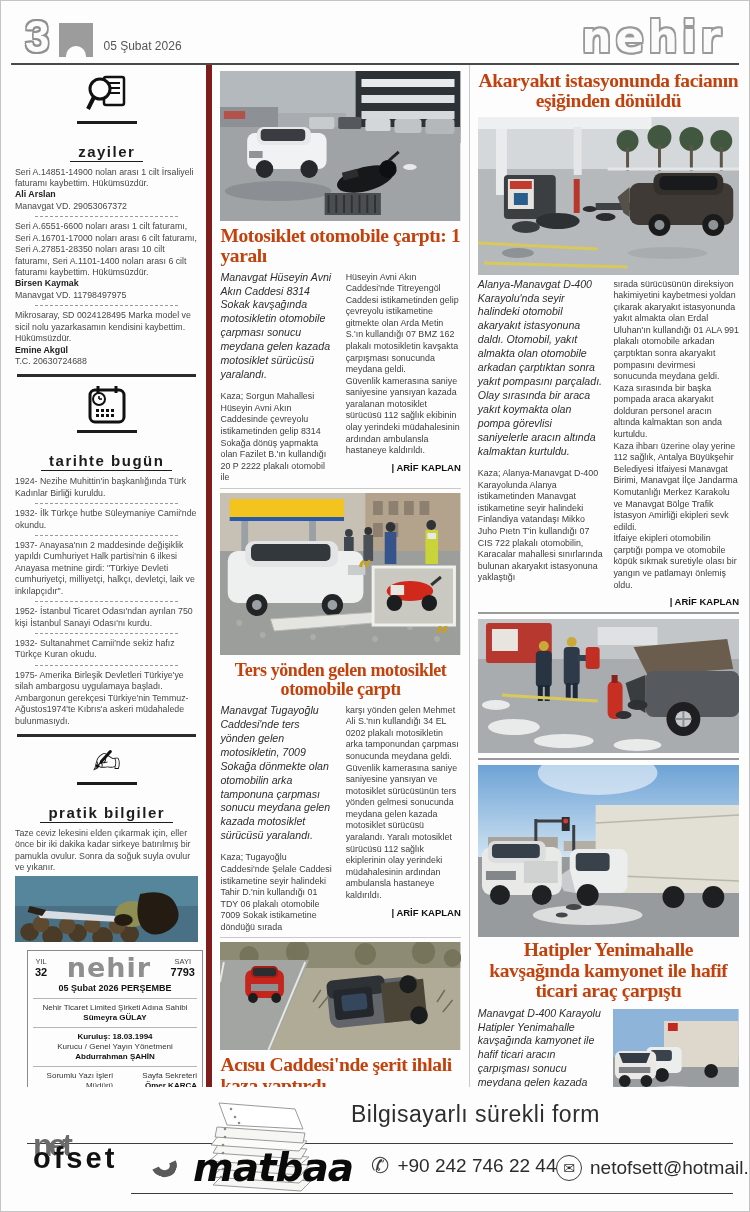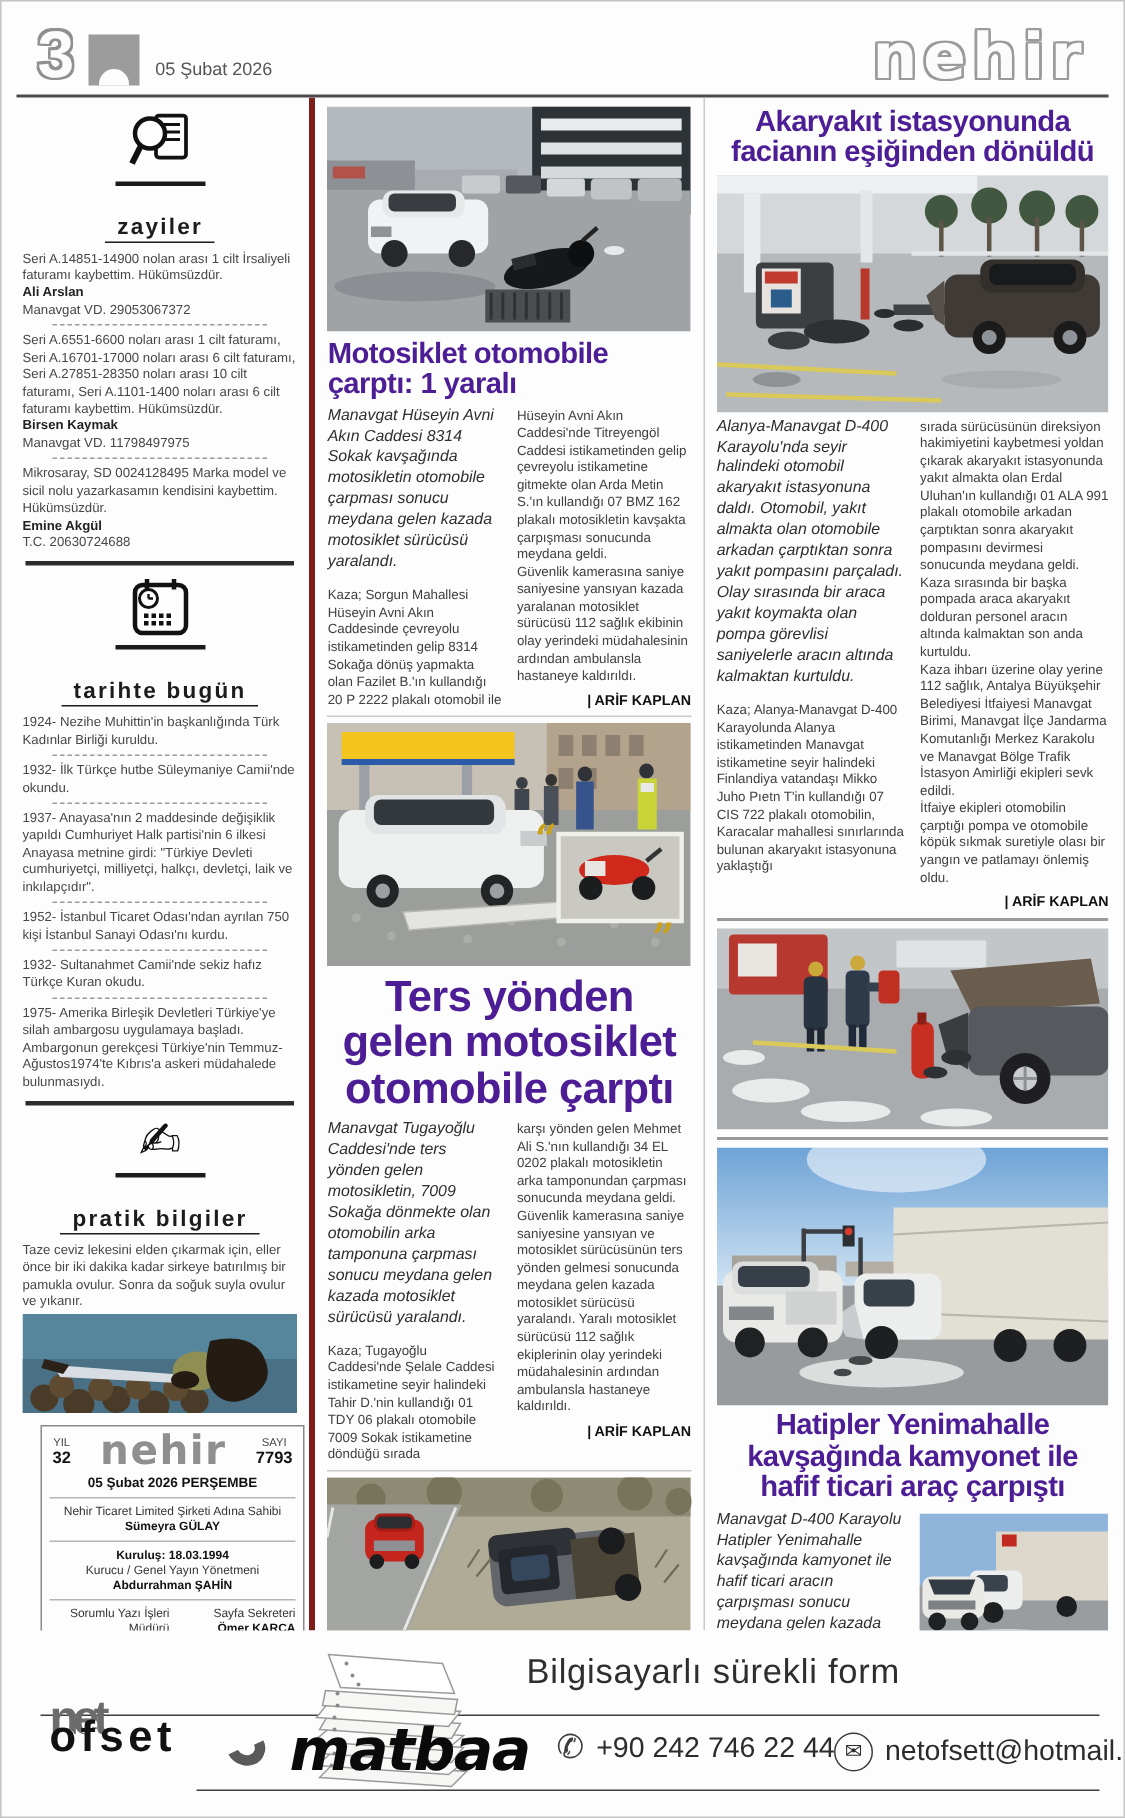--- a/index.html
+++ b/index.html
@@ -21,21 +21,21 @@
   .tunnel::after { content:""; position:absolute; left:7px; bottom:0; width:20px; height:11px;
     background:#fdfdfd; border-radius:10px 10px 0 0; }
   .hdr-date { font-size:12px; color:#555; padding-bottom:4px; }
   .nehir-logo { font-family:"DejaVu Sans",sans-serif; font-weight:bold; font-size:42px; letter-spacing:4px;
     color:#fbfbfb; line-height:0.9;
     text-shadow:-1.6px -1.6px 0 #9a9a9a, 1.6px -1.6px 0 #9a9a9a, -1.6px 1.6px 0 #9a9a9a, 1.6px 1.6px 0 #9a9a9a, 0 1.6px 0 #9a9a9a, 0 -1.6px 0 #9a9a9a, 1.6px 0 0 #9a9a9a, -1.6px 0 0 #9a9a9a; }
   
   .cols { display:flex; height:1022px; overflow:hidden; }
   .col { overflow:hidden; }
   .col-left  { width:196px; padding:6px 8px 0 4px; }
-  .col-mid   { width:264px; padding:4px 8px 0 8px; border-left:4px solid #7f1d1d; border-right:1px solid #c9c9c9; }
+  .col-mid   { width:264px; padding:4px 8px 0 8px; border-left:6px solid #7f1d1d; border-right:1px solid #c9c9c9; }
   .col-right { width:270px; padding:4px 0 0 8px; }
   
   .sec { text-align:center; }
   .sec-icon { display:block; margin:2px auto 0 auto; }
   .sec-bar { width:60px; height:3px; background:#1c1c1c; margin:4px auto 1px auto; }
   .sec-title { display:inline-block; font-size:15px; font-weight:bold; letter-spacing:1.5px;
     color:#1c1c1c; border-bottom:1.5px solid #1c1c1c; padding:0 8px 1px 8px; margin-bottom:5px; }
   .notice, .hist { text-align:left; font-size:8.8px; line-height:1.3; color:#474747; }
   .notice b, .bname { font-weight:bold; color:#222; display:block; }
   .dashsep { border:none; border-top:1px dashed #9a9a9a; width:78%; margin:4px auto; }
@@ -47,24 +47,24 @@
   .mast-top { display:flex; align-items:center; justify-content:space-between; padding:0 2px; }
   .mast-yil, .mast-sayi { font-size:7.5px; color:#444; line-height:1.1; }
   .mast-yil b, .mast-sayi b { font-size:11px; color:#111; }
   .mast-logo { font-family:"DejaVu Sans",sans-serif; font-weight:bold; font-size:27px; color:#8f8f8f; letter-spacing:1px; line-height:0.9; }
   .mast-date { font-weight:bold; font-size:9px; margin:3px 0 0 0; color:#111; }
   .msep { border:none; border-top:1px solid #b5b5b5; margin:4px 0; }
   .mast b { color:#111; }
   .mast-two { display:flex; justify-content:space-between; text-align:right; gap:4px; }
   .mast-two > div { flex:1; }
   
-  .hl { font-weight:bold; color:#4c1d95; letter-spacing:-0.4px; line-height:1.05;
-        font-family:Liberation Sans, sans-serif; }
+  .hl { font-weight:bold; color:#c2410c; letter-spacing:-0.4px; line-height:1.05;
+        font-family:Liberation Serif, serif; }
   .hl1 { font-size:19.5px; text-align:left; margin:5px 0 4px 0; }
-  .hlc { font-size:29px; text-align:center; margin:6px 0 5px 0; }
+  .hlc { font-size:18px; text-align:center; margin:6px 0 5px 0; }
   .hlr { font-size:19.5px; text-align:center; margin:2px 0 5px 0; }
   .art { display:flex; gap:10px; }
   .sub { flex:1; min-width:0; }
   .lead { font-style:italic; font-size:10.6px; line-height:1.32; color:#2e2e2e; }
   .btxt { font-size:8.9px; line-height:1.3; color:#404040; white-space:pre-line; margin-top:9px; }
   .btxt.first { margin-top:1px; }
   .byline { font-size:9.5px; font-weight:bold; color:#101010; text-align:right; margin-top:5px; }
   .photo { display:block; width:100%; margin:2px 0 3px 0; }
   .thinsep { border:none; border-top:2px solid #9a9a9a; margin:5px 0; }
   .gapsep  { border:none; border-top:1px solid #c9c9c9; margin:4px 0; }

